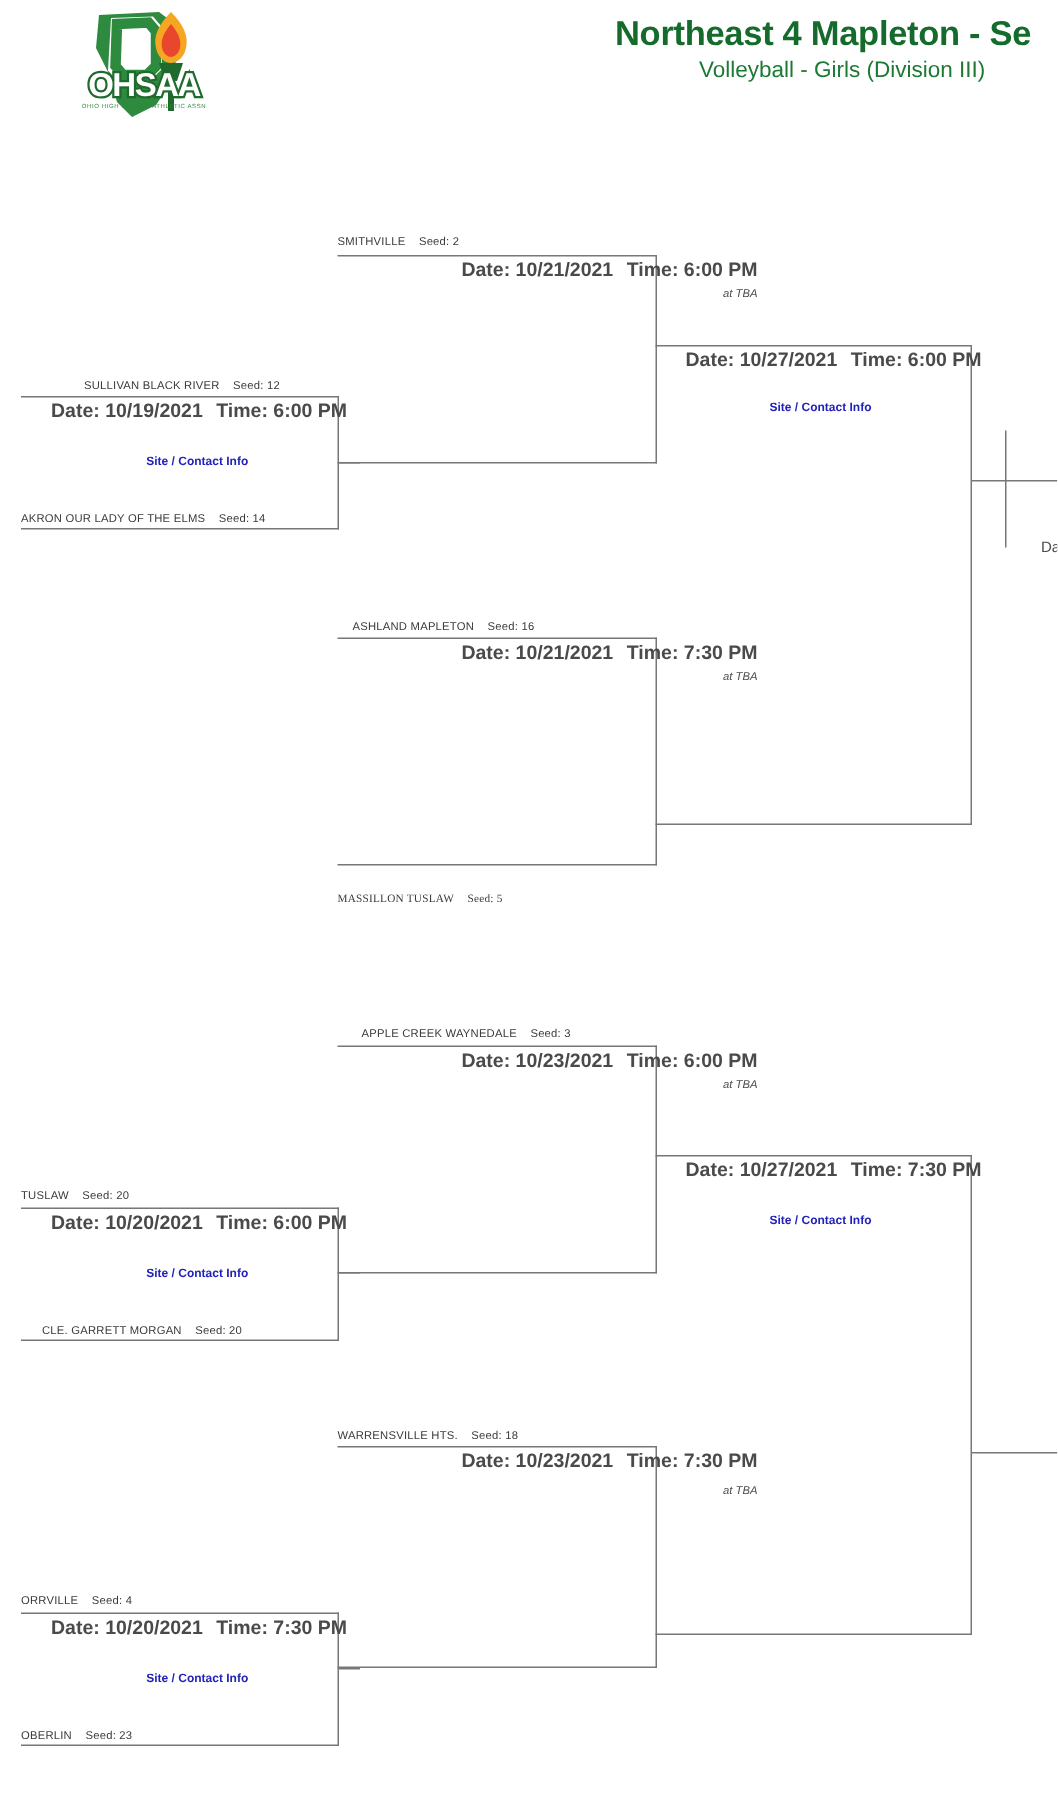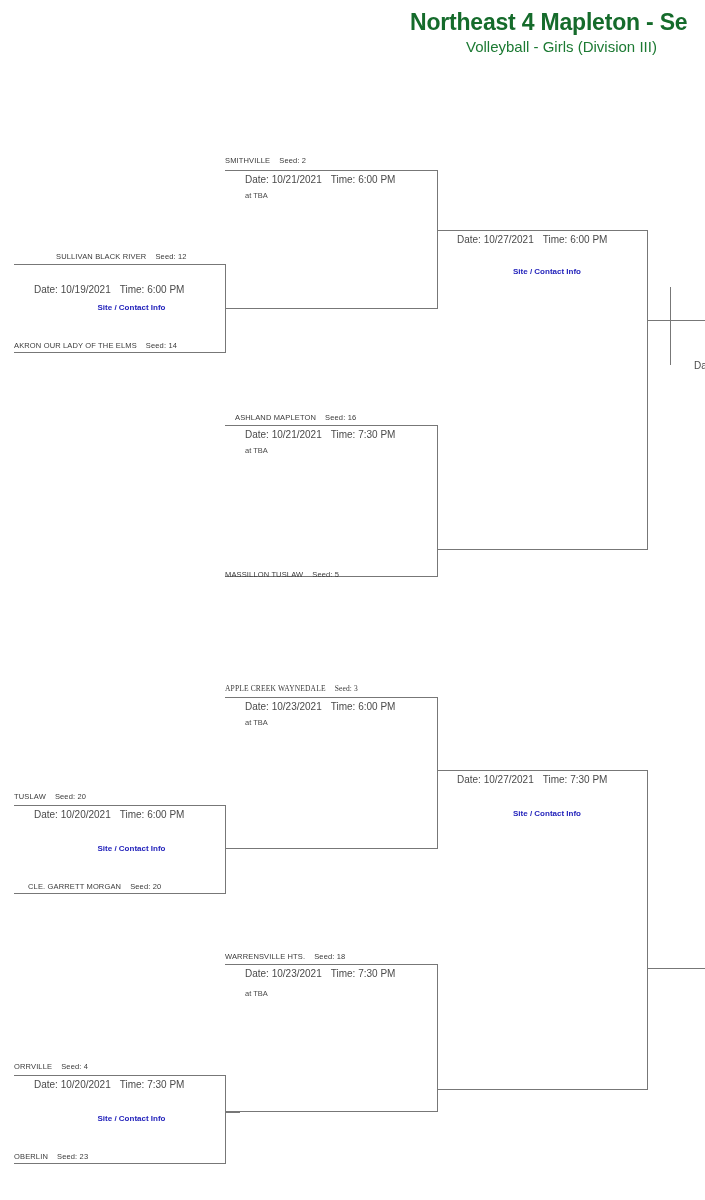--- a/index.html
+++ b/index.html
@@ -70,33 +70,35 @@
     position: absolute;
     border-top: 1.3px solid #777;
     border-right: 1.3px solid #777;
     border-bottom: 1.3px solid #777;
     border-left: none;
     box-sizing: border-box;
   }
   .matchbox.noborder-bottom { border-bottom: none; }
   .info {
     position: absolute;
-    font-size: 10px;
+    font-size: 13px;
     color: #4a4a4a;
     white-space: nowrap;
-    text-align: left;
+    text-align: right;
     line-height: 11px;
+    font-weight: bold;
   }
   .info .sep { display: inline-block; width: 9px; }
   .at-tba {
     position: absolute;
     font-size: 7.5px;
     color: #4a4a4a;
-    text-align: left;
-    white-space: nowrap;
+    text-align: right;
+    white-space: nowrap;
+    font-style: italic;
   }
   .sitelink {
     position: absolute;
     font-size: 8px;
     font-weight: bold;
     color: #2222bb;
     text-align: center;
     white-space: nowrap;
     cursor: pointer;
   }
@@ -118,20 +120,41 @@
     margin-top: 44px;
   }
 </style>
 </head>
 <body>
 
 <div id="page">
 
   <div id="header">
 
+    <div id="logo">
+      <svg width="104" height="80" viewBox="0 0 104 80" xmlns="http://www.w3.org/2000/svg">
+
+        <path d="M22 8 L62 6 L70 12 L74 30 L72 50 L60 68 L44 76 L34 66 L28 46 L20 30 Z" fill="#2d8a3e"></path>
+
+        <path d="M30 10 L58 9 L64 16 L64 44 L56 52 L34 52 L28 45 Z" fill="#ffffff"></path>
+
+        <path d="M34 14 L55 13 L60 19 L60 42 L54 48 L38 48 L33 42 Z" fill="none" stroke="#2d8a3e" stroke-width="7"></path>
+
+        <path d="M62 40 L78 40 L74 52 L66 52 Z" fill="#1f6b2e"></path>
+
+        <rect x="68" y="50" width="4" height="22" fill="#1f6b2e"></rect>
+
+        <path d="M70 6 C78 14 82 22 80 30 C79 36 74 40 70 40 C66 40 61 36 60 30 C58 22 62 14 70 6 Z" fill="#f5a623"></path>
+
+        <path d="M70 14 C75 20 77 25 76 30 C75 34 72 36 70 36 C68 36 65 34 64 30 C63 25 65 20 70 14 Z" fill="#e8472b"></path>
+
+        <text x="52" y="62" font-family="Liberation Sans, sans-serif" font-size="22" font-weight="bold" fill="#ffffff" stroke="#1f6b2e" stroke-width="3" text-anchor="middle" paint-order="stroke" letter-spacing="-1">OHSAA</text>
+        <text x="52" y="70" font-family="Liberation Sans, sans-serif" font-size="4" fill="#2d8a3e" text-anchor="middle" letter-spacing="0.4">OHIO HIGH SCHOOL ATHLETIC ASSN</text>
+      </svg>
+    </div>
 
     <div id="title-block">
       <div id="bracket-title">Northeast 4 Mapleton - Se</div>
       <div id="bracket-subtitle">Volleyball - Girls (Division III)</div>
     </div>
   </div>
 
   <div class="team" style="left:225px; top:156px;text-align:center;">
     <span>SMITHVILLE</span><span class="seed">Seed: 2</span>
   </div>
@@ -139,54 +162,54 @@
   <div class="connector" style="left:225px; top:308px; width:213px;"></div>
   <div class="info" style="left:245px; top:174px; width:260px;">
     <span>Date: 10/21/2021</span><span class="sep"></span><span>Time: 6:00 PM</span>
   </div>
   <div class="at-tba" style="left:245px; top:191px; width:260px;">at TBA</div>
 
   <div class="team" style="left:14px; top:252px;padding-left:42px;">
     <span>SULLIVAN BLACK RIVER</span><span class="seed">Seed: 12</span>
   </div>
   <div class="matchbox" style="left:14px; top:264px; width:212px; height:89px;"></div>
-  <div class="info" style="left:34px; top:268px; width:195px;margin-top:16px;">
+  <div class="info" style="left:34px; top:268px; width:195px;">
     <span>Date: 10/19/2021</span><span class="sep"></span><span>Time: 6:00 PM</span>
   </div>
   <div class="sitelink" style="left:34px; top:303px; width:195px;">Site / Contact Info</div>
   <div class="team" style="left:14px; top:341px;">
     <span>AKRON OUR LADY OF THE ELMS</span><span class="seed">Seed: 14</span>
   </div>
 
   <div class="connector" style="left:226px; top:308px; width:14px;"></div>
 
   <div class="team" style="left:235px; top:413px;">
     <span>ASHLAND MAPLETON</span><span class="seed">Seed: 16</span>
   </div>
   <div class="matchbox" style="left:225px; top:425px; width:213px; height:152px;"></div>
   <div class="info" style="left:245px; top:429px; width:260px;">
     <span>Date: 10/21/2021</span><span class="sep"></span><span>Time: 7:30 PM</span>
   </div>
   <div class="at-tba" style="left:245px; top:446px; width:260px;">at TBA</div>
-  <div class="team" style="left:225px; top:570px;">
+  <div class="team" style="left:225px; top:594px;font-family:Liberation Serif, serif;">
     <span>MASSILLON TUSLAW</span><span class="seed">Seed: 5</span>
   </div>
 
   <div class="matchbox" style="left:437px; top:230px; width:211px; height:320px;"></div>
   <div class="info" style="left:457px; top:234px; width:180px;">
     <span>Date: 10/27/2021</span><span class="sep"></span><span>Time: 6:00 PM</span>
   </div>
   <div class="sitelink" style="left:457px; top:267px; width:180px;">Site / Contact Info</div>
 
   <div class="connector" style="left:648px; top:320px; width:57px;"></div>
   <div class="vline" style="left:670px; top:287px; height:33px;"></div>
   <div class="vline" style="left:670px; top:320px; height:45px;"></div>
   <div class="clip-text" style="left:694px; top:316px;">Da</div>
 
-  <div class="team" style="left:225px; top:684px;font-family:Liberation Serif, serif;">
+  <div class="team" style="left:241px; top:684px;">
     <span>APPLE CREEK WAYNEDALE</span><span class="seed">Seed: 3</span>
   </div>
   <div class="matchbox noborder-bottom" style="left:225px; top:697px; width:213px; height:152px;"></div>
   <div class="connector" style="left:225px; top:848px; width:213px;"></div>
   <div class="info" style="left:245px; top:701px; width:260px;">
     <span>Date: 10/23/2021</span><span class="sep"></span><span>Time: 6:00 PM</span>
   </div>
   <div class="at-tba" style="left:245px; top:718px; width:260px;">at TBA</div>
 
   <div class="team" style="left:14px; top:792px;">

